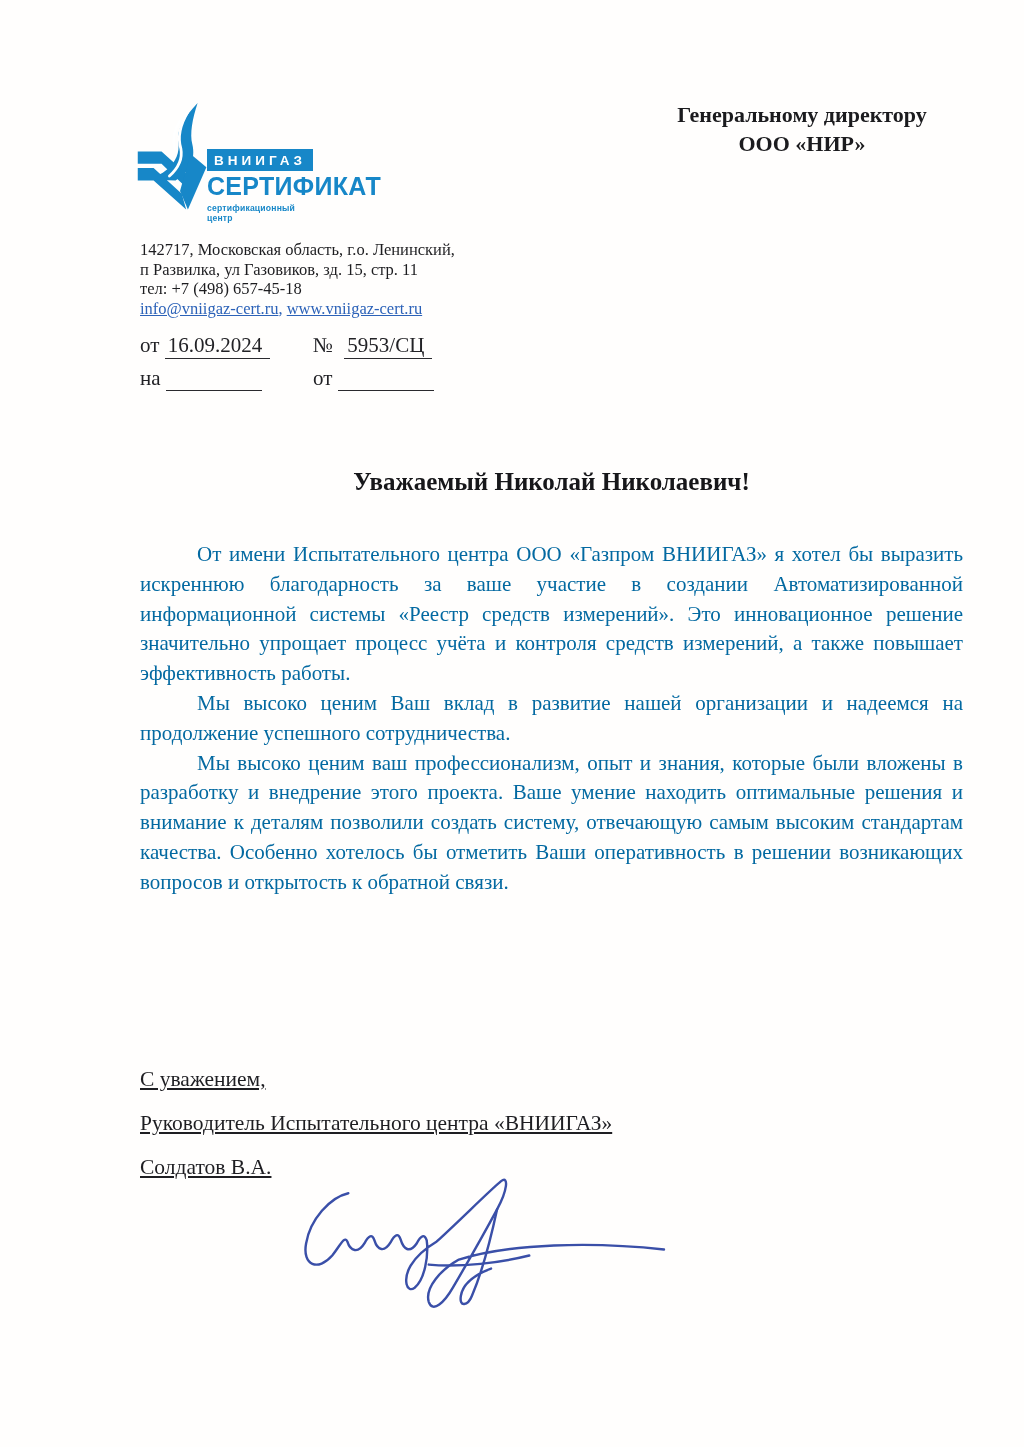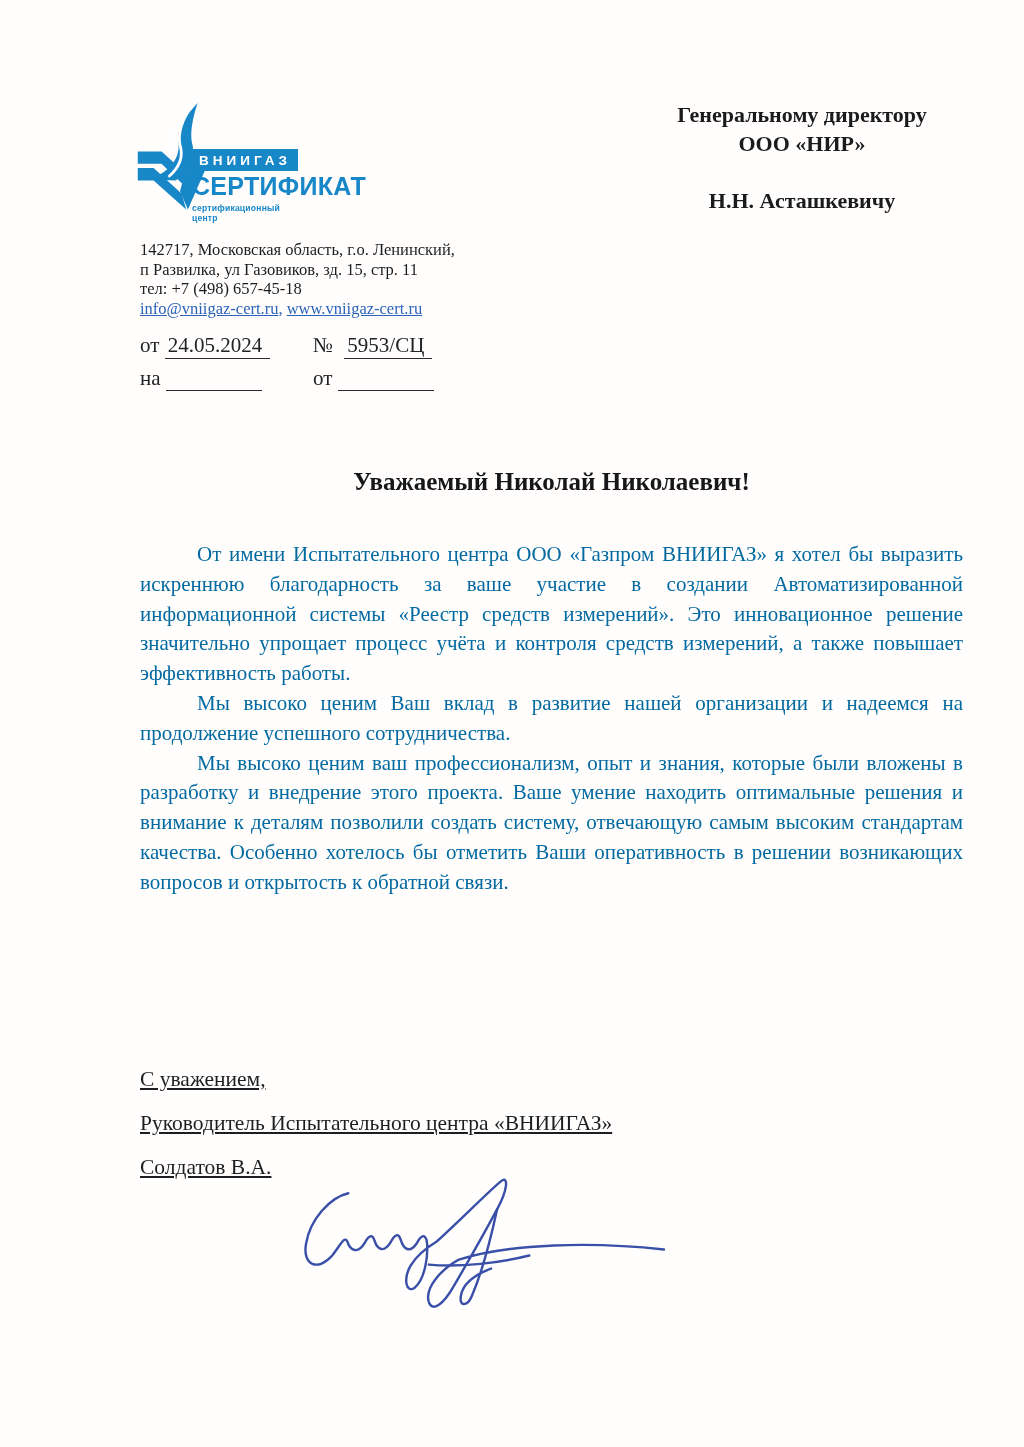--- a/index.html
+++ b/index.html
@@ -14,21 +14,21 @@
     position:relative;
     width:1024px;height:1447px;
     background:#fffefd;
     overflow:hidden;
     font-family:"Liberation Serif","DejaVu Serif",serif;
     color:var(--text);
   }
 
   
   .logo-emblem{position:absolute;left:136px;top:96px;width:88px;height:124px;}
-  .logo-text{position:absolute;left:192px;top:149px;width:116px;font-family:"Liberation Sans","DejaVu Sans",sans-serif;}
+  .logo-text{position:absolute;left:207px;top:149px;width:116px;font-family:"Liberation Sans","DejaVu Sans",sans-serif;}
   .logo-banner{
     display:block;background:var(--brand);color:#fff;
     font-size:13.5px;font-weight:bold;letter-spacing:4px;
     padding:4px 0 3px 7px;width:106px;
   }
   .logo-cert{
     display:block;color:var(--brand);
     font-size:25px;font-weight:bold;letter-spacing:0.3px;margin-top:1px;
   }
   .logo-sub{
@@ -101,34 +101,33 @@
 
   <div class="logo-text">
     <span class="logo-banner">ВНИИГАЗ</span>
     <span class="logo-cert">СЕРТИФИКАТ</span>
     <span class="logo-sub">сертификационный центр</span>
   </div>
 
   <div class="recipient">
     <div>Генеральному директору</div>
     <div>ООО «НИР»</div>
-    <div class="name">Н.Н. Асташкевичу</div>
   </div>
 
   <div class="address">
     <div>142717, Московская область, г.о. Ленинский,</div>
     <div>п Развилка, ул Газовиков, зд. 15, стр. 11</div>
     <div>тел: +7 (498) 657-45-18</div>
     <div><a href="#">info@vniigaz-cert.ru</a><span class="sep">, </span><a href="#">www.vniigaz-cert.ru</a></div>
   </div>
 
   <div class="refs">
     <span>
       <span>от</span>
-      <span class="u">24.05.2024</span>
+      <span class="u">16.09.2024</span>
     </span>
     <span>
       <span class="numsign">№</span>
       <span class="u">5953/СЦ</span>
     </span>
     <span>
       <span>на</span>
       <span class="blank"></span>
     </span>
     <span>

